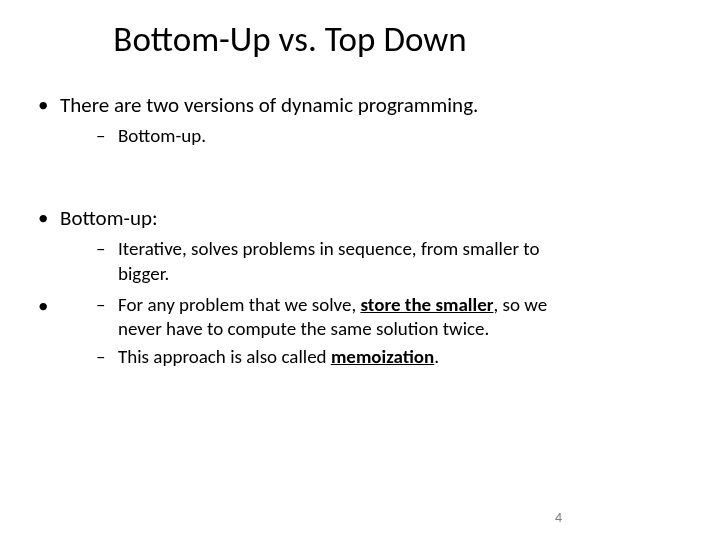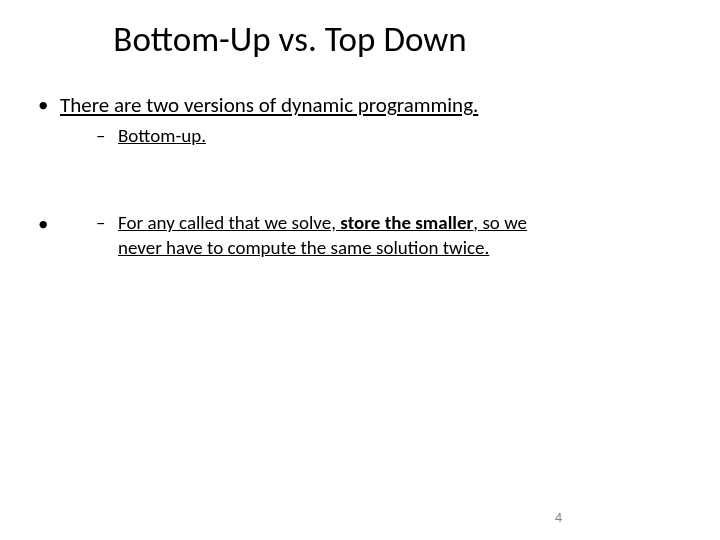--- a/index.html
+++ b/index.html
@@ -1,19 +1,19 @@
 <!DOCTYPE html>
 <html><head>
 <meta charset="utf-8">
 <style>
   * { margin: 0; padding: 0; box-sizing: border-box; }
   html, body { width: 720px; height: 540px; background: #fff; font-family: Calibri, "Segoe UI", Arial, sans-serif; color: #000; }
   .slide { width: 580px; height: 540px; position: relative; padding: 12px 28px 0 28px; }
   .title { text-align: center; font-size: 35px; font-weight: 400; letter-spacing: 0px; margin-top: 6px; margin-bottom: 32px; }
-  ul.level1 { list-style: none; padding-left: 10px; text-decoration: underline; }
+  ul.level1 { list-style: none; padding-left: 10px; }
   ul.level1 > li { position: relative; padding-left: 22px; font-size: 21px; line-height: 1.25; margin-bottom: 4px; }
   ul.level1 > li::before { content: "•"; position: absolute; left: 0; top: 0; font-size: 21px; }
   ul.level2 { list-style: none; padding-left: 36px; margin-top: 6px; }
   ul.level2 > li { position: relative; padding-left: 22px; font-size: 19px; line-height: 1.3; margin-bottom: 3px; }
   ul.level2 > li::before { content: "–"; position: absolute; left: 0; top: 0; }
   .gap-large { height: 52px; }
   .uline { text-decoration: underline; font-weight: bold; }
   .pagenum { position: absolute; right: 18px; bottom: 14px; font-size: 14px; color: #7f7f7f; }
 </style>
 </head>
@@ -28,22 +28,31 @@
       <ul class="level2">
         <li>Bottom-up.</li>
       </ul>
     </li>
   </ul>
 
   <div class="gap-large"></div>
 
   <ul class="level1">
     <li>
+      <span>Bottom-up:</span>
+      <ul class="level2">
+        <li>Iterative, solves problems in sequence, from smaller to bigger.</li>
+      </ul>
+    </li>
+    <li>
       <ul class="level2">
         <li>
-          <span>For any called that we solve, </span><span class="uline">store the smaller</span><span>, so we never have to compute the same solution twice.</span>
+          <span>For any problem that we solve, </span><span class="uline">store the smaller</span><span>, so we never have to compute the same solution twice.</span>
+        </li>
+        <li>
+          <span>This approach is also called </span><span class="uline">memoization</span><span>.</span>
         </li>
       </ul>
     </li>
   </ul>
 
   <div class="pagenum">4</div>
 </div>
 
 </body></html>

